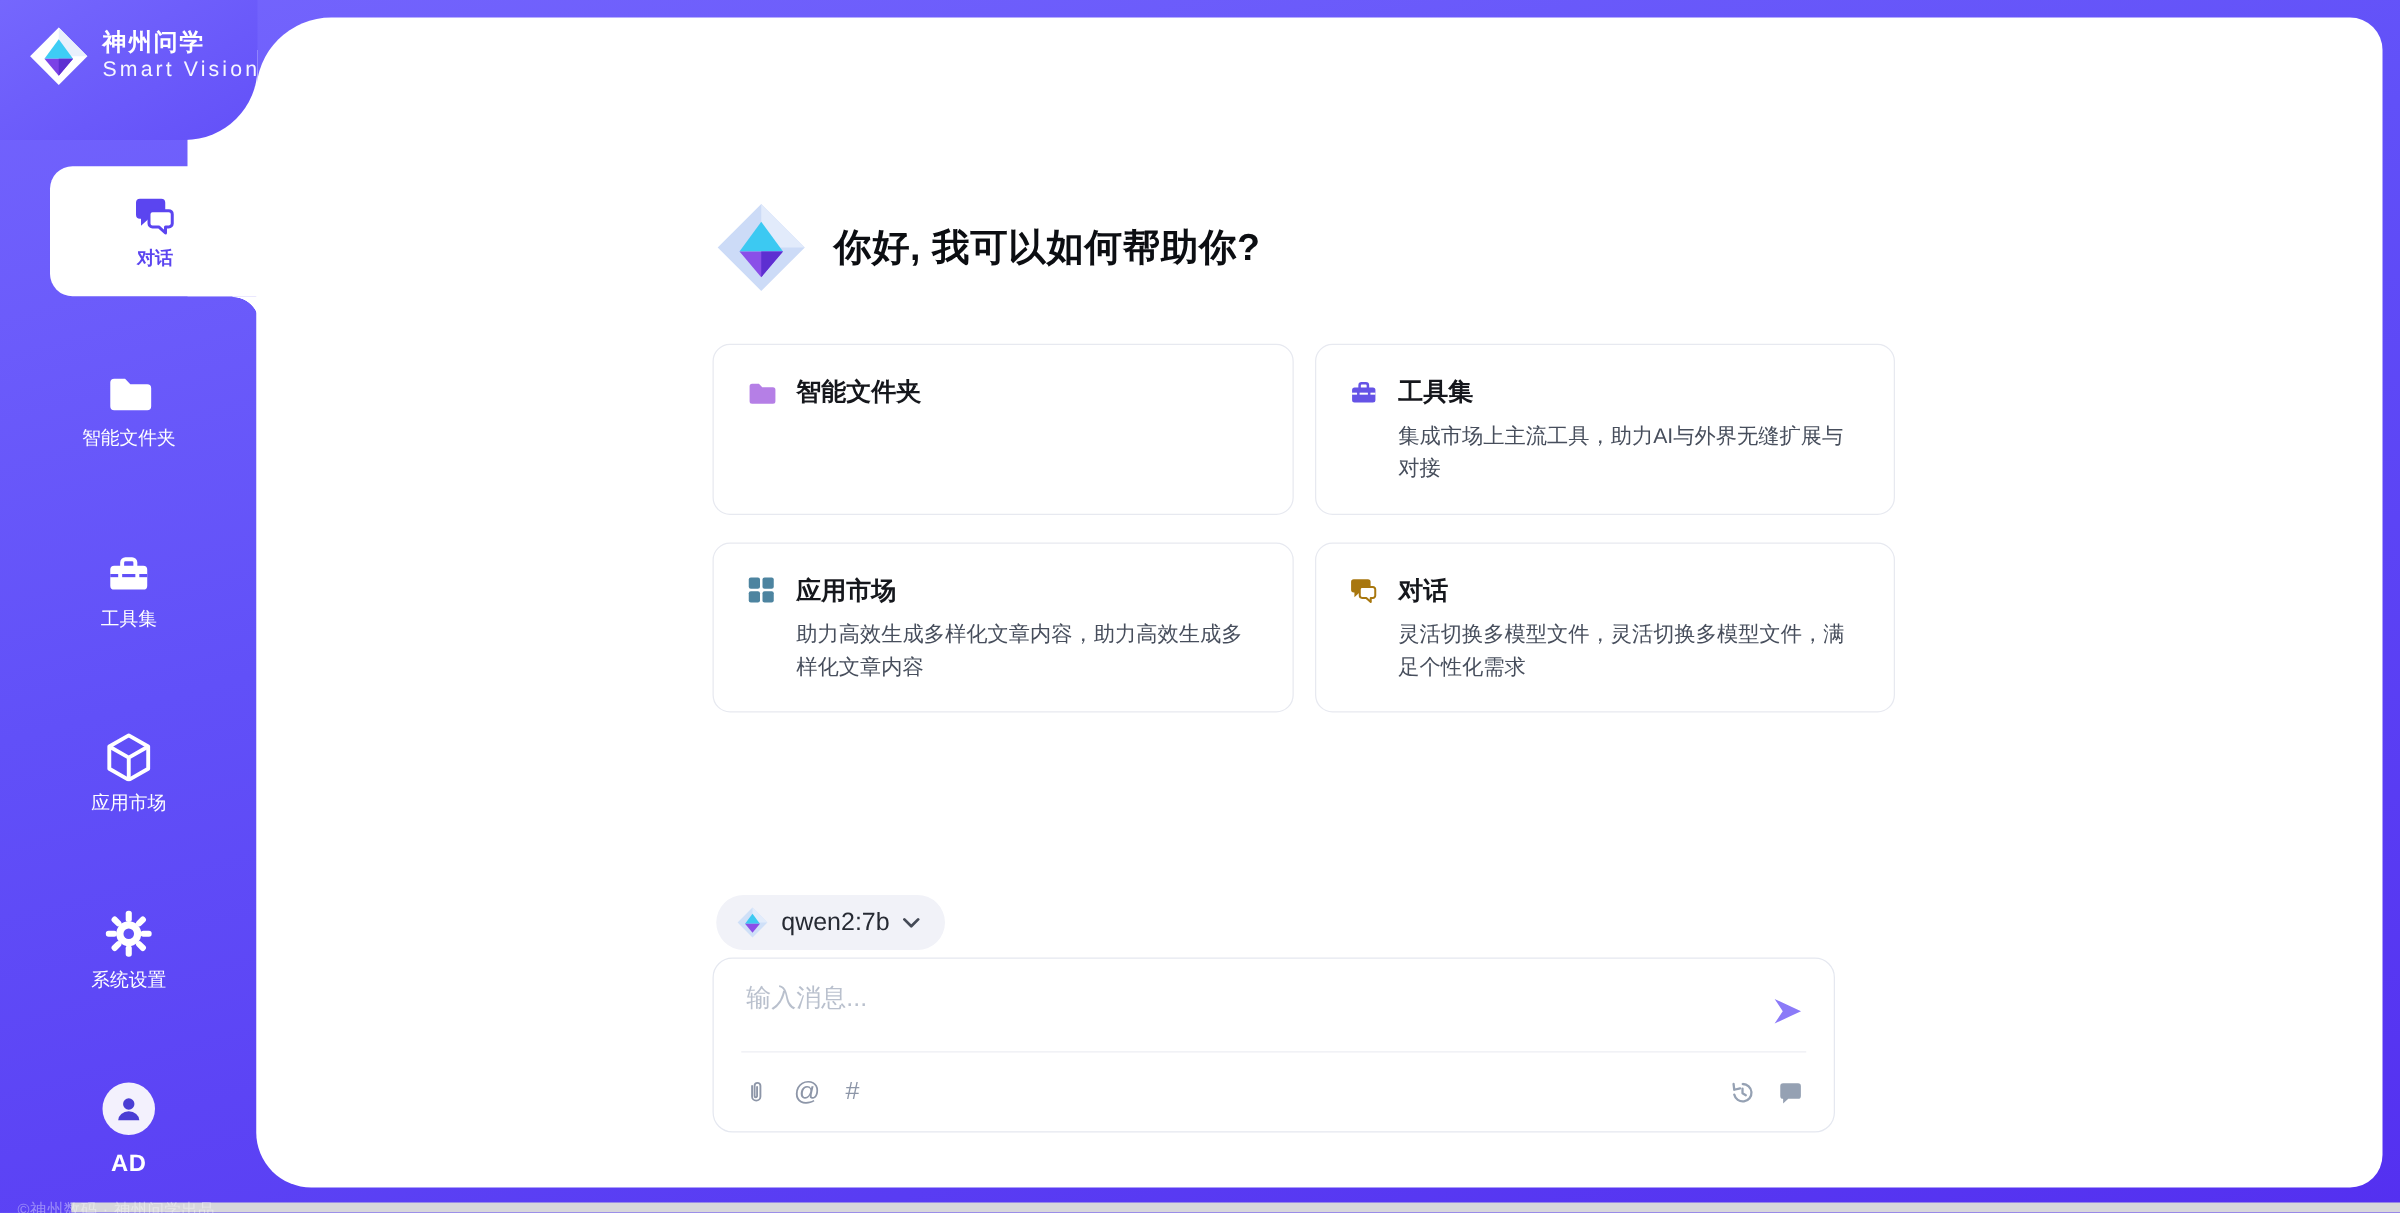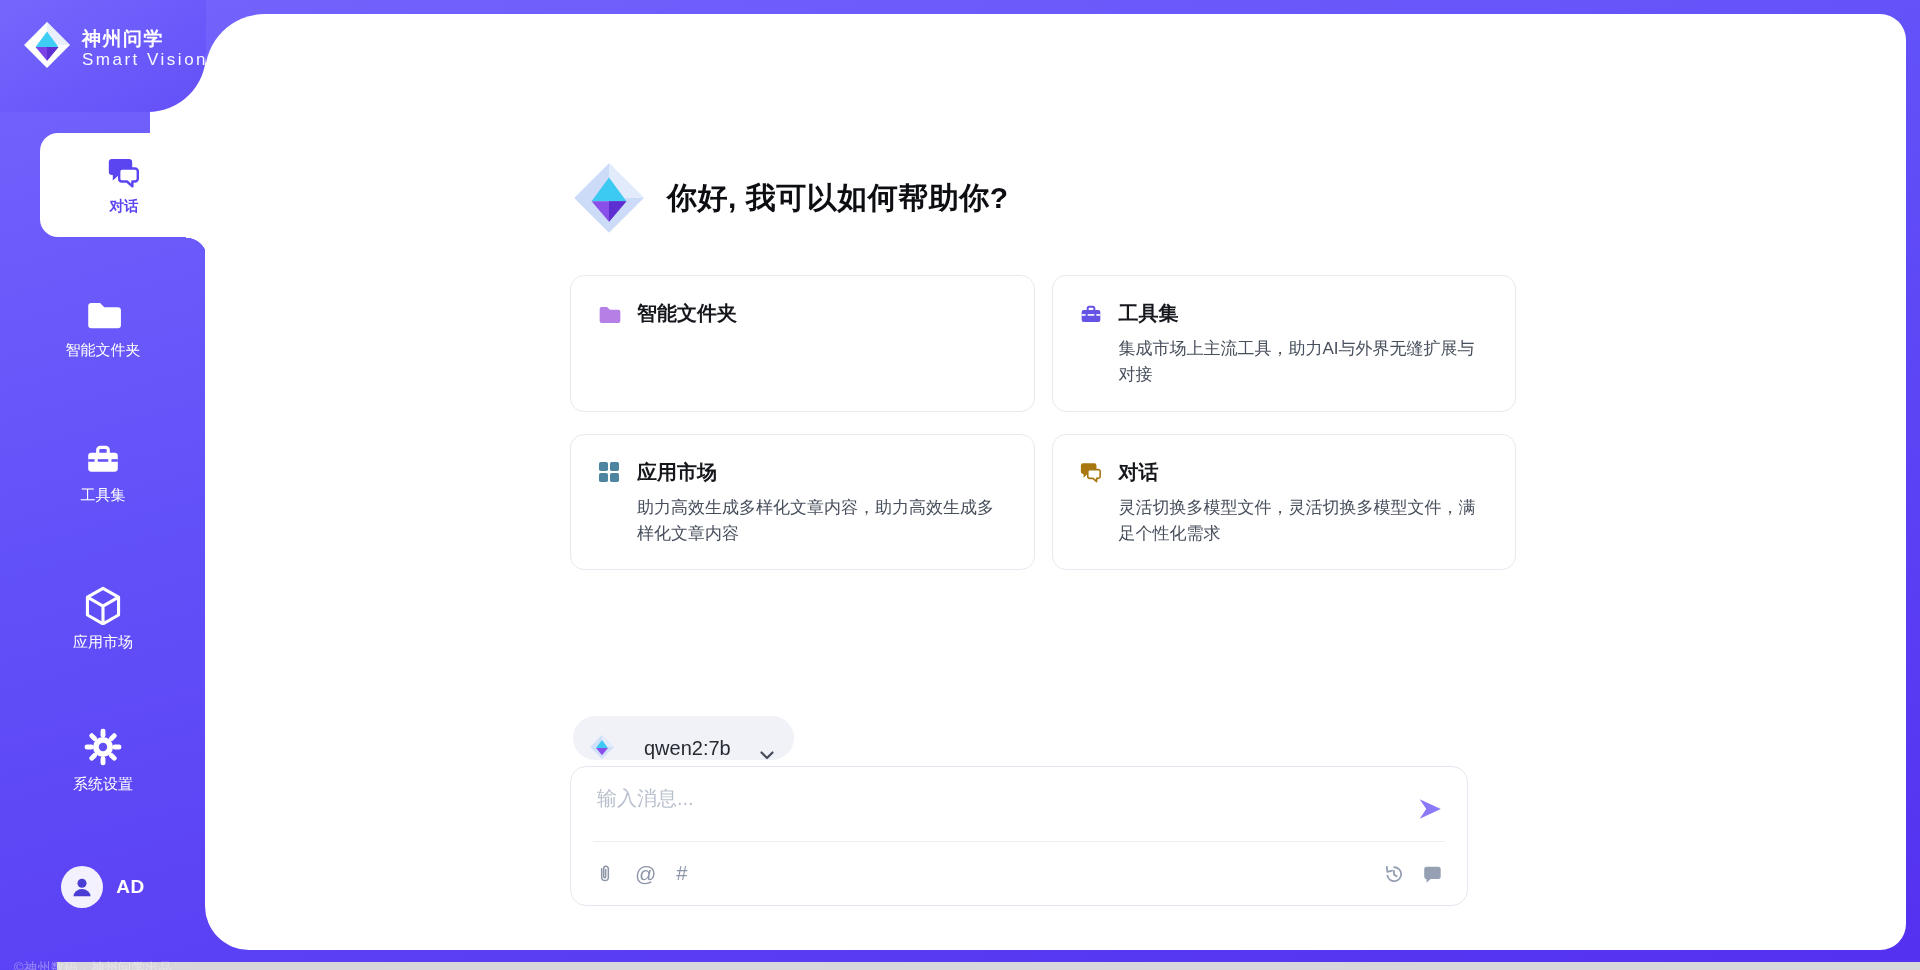--- a/index.html
+++ b/index.html
@@ -14,31 +14,31 @@
   #sidebar-header-block{left:0;top:0;width:206px;height:112px;z-index:2;
     background:linear-gradient(150deg,#7567fd,#6350f8);border-bottom-right-radius:58px;}
   #active-tab{left:40px;top:133px;width:168px;height:104px;background:#fff;
     border-radius:18px 0 0 18px;z-index:3;display:flex;flex-direction:column;
     align-items:center;justify-content:center;gap:7px;cursor:pointer;}
   #tab-fillet{left:186px;top:237px;width:22px;height:22px;z-index:3;
     background:radial-gradient(circle 22px at 0 100%,rgba(0,0,0,0) 21px,#fff 21.5px);}
   #bottom-strip{left:57px;top:962px;width:1863px;height:8px;background:#d7d7db;}
 
   
-  #brand{left:22px;top:20px;z-index:4;display:flex;align-items:flex-end;gap:10px;}
+  #brand{left:22px;top:20px;z-index:4;display:flex;align-items:center;gap:10px;}
   .brand-cn{font-size:19px;font-weight:bold;color:#fff;letter-spacing:1.5px;line-height:1.15;}
   .brand-en{font-size:17px;color:rgba(255,255,255,.95);letter-spacing:2.5px;}
   .nav-item{left:0;width:206px;z-index:3;display:flex;flex-direction:column;
     align-items:center;gap:8px;cursor:pointer;}
   .nav-item .nav-label{font-size:15px;color:#fff;}
   #active-tab .nav-label{font-size:14.5px;color:#5b45f0;font-weight:600;}
   #nav-folder{top:295px;} #nav-tools{top:440px;--cut:#6150f8;}
   #nav-market{top:585px;} #nav-settings{top:727px;--gbg:#6150f8;}
   #user-row{left:0;top:866px;width:206px;z-index:3;display:flex;align-items:center;
-    justify-content:center;gap:13px;cursor:pointer;}
+    justify-content:center;gap:13px;cursor:pointer;flex-direction:column;}
   #avatar{width:42px;height:42px;border-radius:50%;background:#f3f1fd;
     display:flex;align-items:center;justify-content:center;}
   #user-name{color:#fff;font-size:19px;font-weight:600;letter-spacing:.5px;}
   #sidebar-footer{left:14px;top:928px;z-index:3;font-size:13px;color:rgba(255,255,255,.38);letter-spacing:.5px;margin-top:31px;}
 
   
   #greeting{left:571px;top:160px;display:flex;align-items:center;gap:20px;z-index:4;}
   #greeting h1{margin:0;font-size:30px;font-weight:bold;color:#0c0e12;letter-spacing:.5px;}
 
   
@@ -46,21 +46,21 @@
     grid-template-columns:1fr 1fr;column-gap:17px;row-gap:22px;}
   .card{background:#fff;border:1px solid #e7e9f0;border-radius:14px;
     padding:24px 26px 22px 26px;min-height:82px;cursor:pointer;box-sizing:border-box;}
   .card-head{display:flex;align-items:center;gap:16px;}
   .card-title{font-size:20px;font-weight:bold;color:#15171c;}
   .card-desc{margin:9px 0 0 40px;font-size:17px;line-height:1.55;color:#474e5c;}
   .ic24{width:24px;height:24px;flex:0 0 24px;}
 
   
   #model-pill{left:573px;top:716px;height:44px;z-index:4;background:#f1f2f8;
-    border-radius:22px;display:flex;align-items:flex-end;gap:29px;padding:0 20px 0 16px;cursor:pointer;}
+    border-radius:22px;display:flex;align-items:center;gap:10px;padding:0 20px 0 16px;cursor:pointer;}
   #model-name{font-size:20px;color:#262a33;font-weight:500;}
   #composer{left:570px;top:766px;width:898px;height:140px;z-index:4;background:#fff;
     border:1.5px solid #e5e8f0;border-radius:16px;box-sizing:border-box;}
   #message-input{position:absolute;left:24px;top:16px;width:840px;height:48px;border:0;
     outline:none;resize:none;font-size:20px;color:#30343d;background:transparent;
     font-family:"Liberation Sans","DejaVu Sans",sans-serif;}
   #message-input::placeholder{color:#b9c0cd;}
   #send-button{position:absolute;right:22px;top:28px;width:30px;height:30px;border:0;
     background:transparent;padding:0;cursor:pointer;}
   #composer-divider{position:absolute;left:22px;right:22px;top:74px;height:1px;background:#edeef3;}

